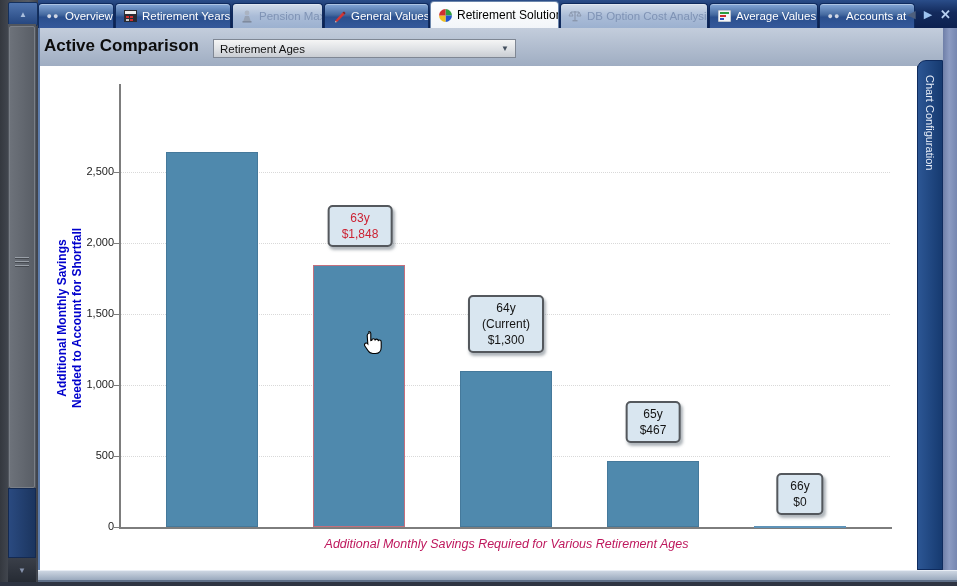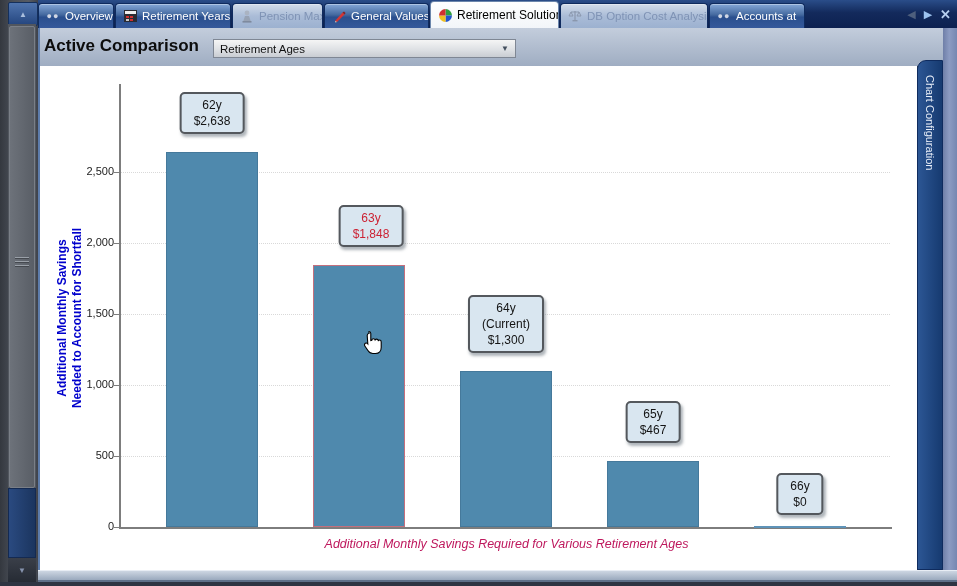--- a/index.html
+++ b/index.html
@@ -152,20 +152,31 @@
       <div class="tab disabled" style="width: 148px;">
         <span class="ticon">
           <svg width="14" height="12">
             <path d="M7 1 v9 M3 2 h8 M7 10 h0" stroke="#8a97ad" stroke-width="1.2" fill="none"></path>
             <path d="M3 2 l-2 4 h4 z M11 2 l-2 4 h4 z" fill="none" stroke="#8a97ad" stroke-width="1"></path>
             <rect x="4.5" y="10" width="5" height="1.4" fill="#8a97ad"></rect>
           </svg>
         </span>
         <span>DB Option Cost Analysis</span>
       </div>
+      <div class="tab" style="width: 109px;">
+        <span class="ticon">
+          <svg width="13" height="12">
+            <rect x="0" y="0" width="13" height="12" fill="#f4f6f9" stroke="#6f7f98" stroke-width="0.8"></rect>
+            <rect x="2" y="2" width="9" height="2" fill="#2e9e3f"></rect>
+            <rect x="2" y="5" width="6" height="2" fill="#d03030"></rect>
+            <rect x="2" y="8" width="4" height="2" fill="#2a52be"></rect>
+          </svg>
+        </span>
+        <span>Average Values</span>
+      </div>
       <div class="tab" style="width: 96px;">
         <span class="ticon">
           <span style="letter-spacing:1px;color:#cfd6e4;font-size:9px;">●●</span>
         </span>
         <span>Accounts at</span>
       </div>
     </div>
 </div>
 <div class="tabnav">
   <span class="nav-prev">◀</span>
@@ -198,26 +209,22 @@
       <div class="ticklabel" style="top: 241px;">1,500</div>
       <div class="gridline" style="top: 177px;"></div>
       <div class="tickmark" style="top: 177px;"></div>
       <div class="ticklabel" style="top: 170px;">2,000</div>
       <div class="gridline" style="top: 106px;"></div>
       <div class="tickmark" style="top: 106px;"></div>
       <div class="ticklabel" style="top: 99px;">2,500</div>
       <div class="yaxis-line"></div>
       <div class="xaxis-line"></div>
       <div class="bar" style="left: 126px; top: 86.404px; height: 374.596px;"></div>
-      <div class="label-box" style="left: 172px; bottom: 435.596px;">
-        <div>62y</div>
-        <div>$2,638</div>
-      </div>
       <div class="bar hl" style="left: 273px; top: 198.584px; height: 262.416px;"></div>
-      <div class="label-box hl" style="left: 331px; bottom: 323.416px;">
+      <div class="label-box hl" style="left: 320px; bottom: 323.416px;">
         <div>63y</div>
         <div>$1,848</div>
       </div>
       <div class="bar" style="left: 420px; top: 304.8px; height: 156.2px;"></div>
       <div class="label-box" style="left: 466px; bottom: 217.2px;">
         <div>64y</div>
         <div>(Current)</div>
         <div>$1,300</div>
       </div>
       <div class="bar" style="left: 567px; top: 394.686px; height: 66.314px;"></div>

